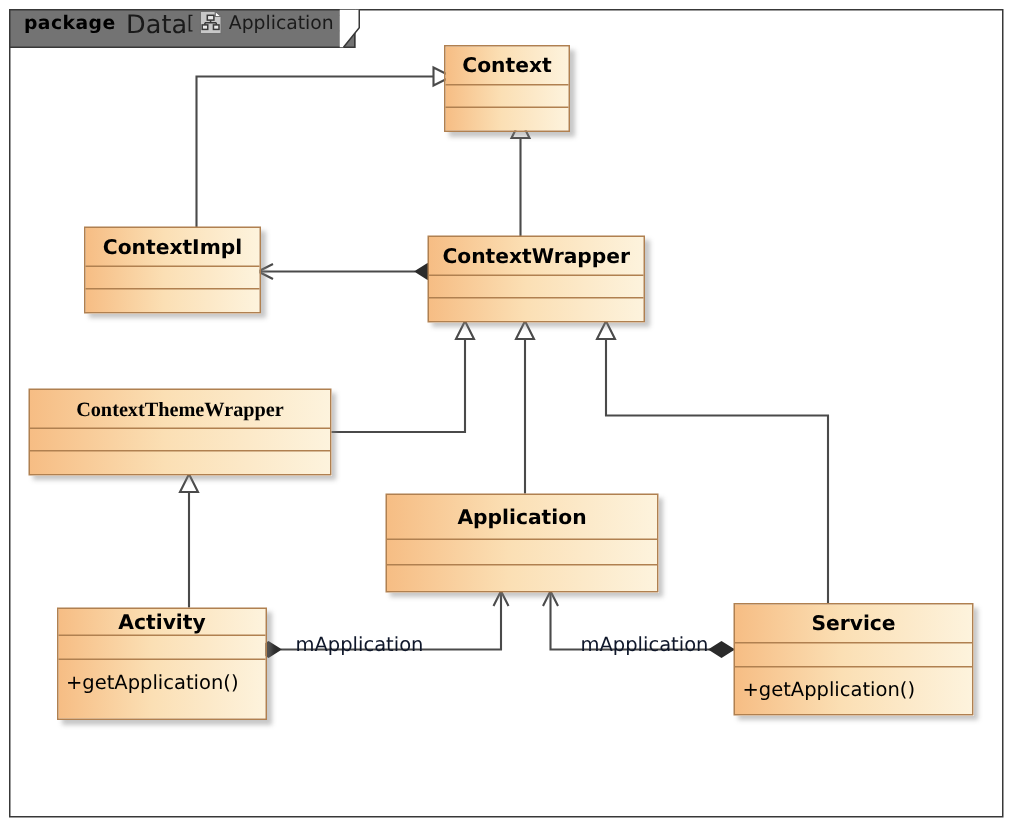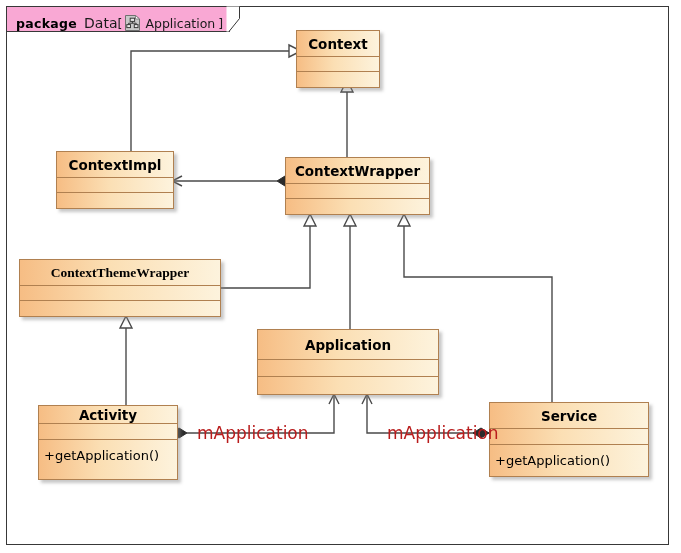--- a/index.html
+++ b/index.html
@@ -30,43 +30,43 @@
     background: #ffffff;
   }
   #package-tab {
     position: absolute;
     left: 6px;
     top: 6px;
     height: 26px;
     box-sizing: border-box;
     border: 1px solid #383838;
     border-bottom: 1px solid #383838;
-    background: #f9a8d4;
+    background: #737373;
     display: flex;
-    align-items: flex-end;
+    align-items: flex-start;
     padding: 0 6px 0 9px;
     white-space: nowrap;
     z-index: 5;
   }
   #package-tab-fold {
     position: absolute;
     top: 6px;
     height: 26px;
     width: 13px;
     z-index: 5;
     overflow: visible;
   }
   .tab-kw {
     font-weight: bold;
     font-size: 12.5px;
     color: #000000;
     letter-spacing: 0.3px;
   }
   .tab-txt {
-    font-size: 14px;
+    font-size: 17px;
     color: #1a1a1a;
     margin-left: 7px;
   }
   .tab-bracket {
     font-size: 12.5px;
     color: #1a1a1a;
   }
   .tab-name {
     font-size: 12.5px;
     color: #1a1a1a;
@@ -144,22 +144,22 @@
   }
   #links .head-open {
     fill: none;
     stroke: #4a4a4a;
     stroke-width: 1.4px;
   }
 
   
   .edge-label {
     position: absolute;
-    font-size: 17px;
-    color: #b91c1c;
+    font-size: 13px;
+    color: #0f172a;
     white-space: nowrap;
     z-index: 4;
     background: transparent;
   }
 </style>
 </head>
 <body>
 
 <div id="canvas">
 

